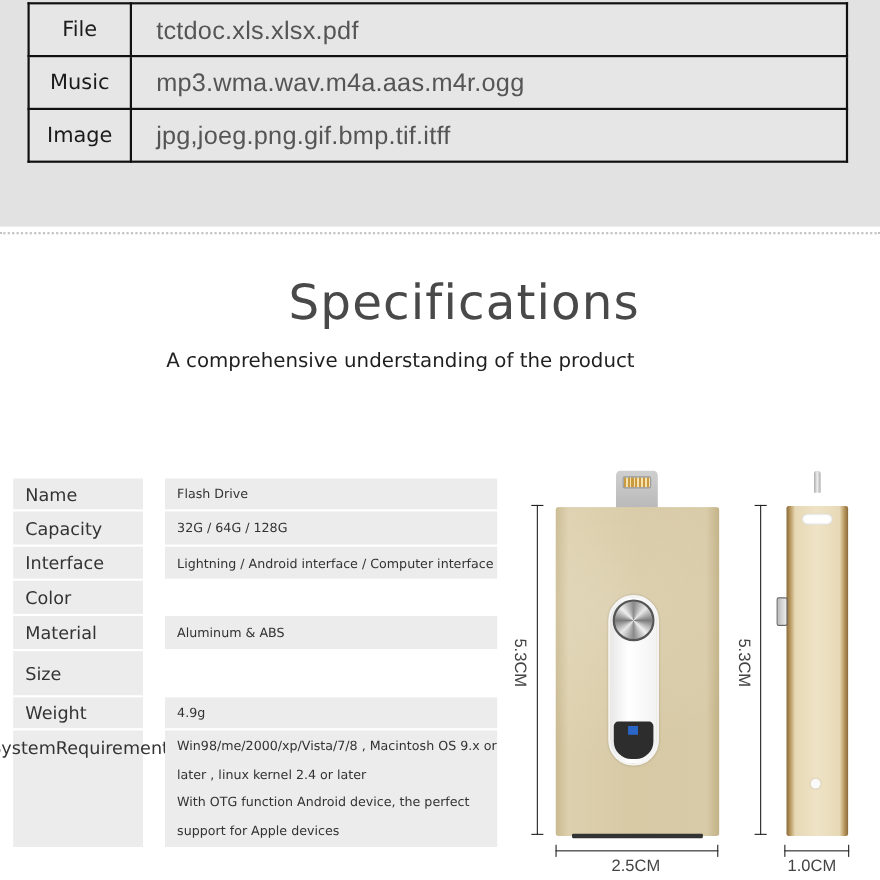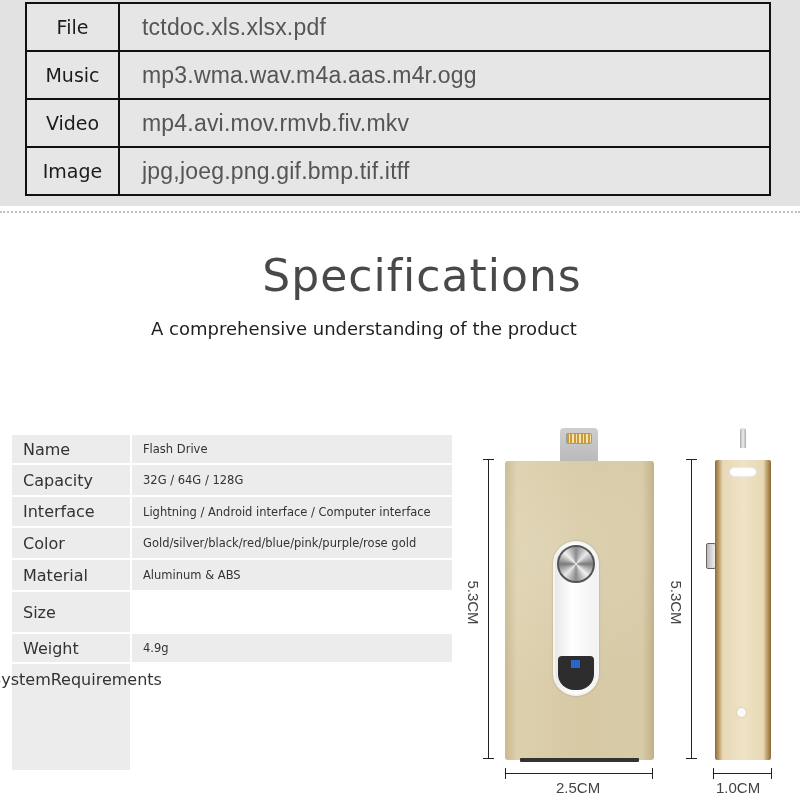--- a/index.html
+++ b/index.html
@@ -35,21 +35,21 @@
   .title span { font-weight: normal; opacity: 0.85; }
   .subtitle {
     position: absolute; left: 0; top: 318px; width: 728px; text-align: center;
     font-family: "DejaVu Sans", sans-serif; font-size: 18px; color: #1f1f1f;
   }
 
   
   .spec-table { position: absolute; left: 12px; top: 435px; width: 440px; }
   .spec-row { display: flex; margin-bottom: 2px; }
   .spec-label {
-    width: 118px; background: #ececec; margin-right: 2px;
+    width: 118px; background: #ececec; margin-right: 20px;
     font-family: "DejaVu Sans", sans-serif; font-size: 16px; color: #333;
     padding-left: 11px; display: flex; align-items: center;
   }
   .spec-value {
     flex: 1; background: #ececec;
     font-family: "DejaVu Sans", sans-serif; font-size: 11.5px; color: #333;
     padding-left: 11px; display: flex; align-items: center;
   }
   .spec-row.sys .spec-label { flex-direction: row; align-items: flex-start; justify-content: center; line-height: 32px; }
   .spec-row.sys .spec-value { flex-direction: column; align-items: flex-start; justify-content: center; line-height: 25.5px; }
@@ -123,24 +123,20 @@
     <tbody>
         <tr>
       <td class="fmt-label">File</td>
       <td class="fmt-value">tctdoc.xls.xlsx.pdf</td>
     </tr>
     <tr>
       <td class="fmt-label">Music</td>
       <td class="fmt-value">mp3.wma.wav.m4a.aas.m4r.ogg</td>
     </tr>
     <tr>
-      <td class="fmt-label">Video</td>
-      <td class="fmt-value">mp4.avi.mov.rmvb.fiv.mkv</td>
-    </tr>
-    <tr>
       <td class="fmt-label">Image</td>
       <td class="fmt-value">jpg,joeg.png.gif.bmp.tif.itff</td>
     </tr>
   </tbody>
     </table>
 </div>
 <div class="dotted-sep"></div>
 
 <div class="title"><span>Specifications</span></div>
 <div class="subtitle">A comprehensive understanding of the product</div>
@@ -153,37 +149,42 @@
   <div class="spec-row" style="height:30px">
     <div class="spec-label">Capacity</div>
     <div class="spec-value">32G / 64G / 128G</div>
   </div>
   <div class="spec-row" style="height:29px">
     <div class="spec-label">Interface</div>
     <div class="spec-value">Lightning / Android interface / Computer interface</div>
   </div>
   <div class="spec-row" style="height:30px">
     <div class="spec-label">Color</div>
-    <div class="spec-value">Gold/silver/black/red/blue/pink/purple/rose gold</div>
   </div>
   <div class="spec-row" style="height:30px">
     <div class="spec-label">Material</div>
     <div class="spec-value">Aluminum &amp; ABS</div>
   </div>
   <div class="spec-row" style="height:40px">
     <div class="spec-label">Size</div>
   </div>
   <div class="spec-row" style="height:28px">
     <div class="spec-label">Weight</div>
     <div class="spec-value">4.9g</div>
   </div>
   <div class="spec-row sys" style="height:106px">
     <div class="spec-label">
       <span>System</span>
       <span>Requirements</span>
+    </div>
+    <div class="spec-value">
+      <span>Win98/me/2000/xp/Vista/7/8 , Macintosh OS 9.x or</span>
+      <span>later , linux kernel 2.4 or later</span>
+      <span>With OTG function Android device, the perfect</span>
+      <span>support for Apple devices</span>
     </div>
   </div>
 </div>
 
 <div class="front">
   <div class="lightning">
       <div class="pins"></div>
     </div>
   <div class="front-body">
     <div class="slider">

